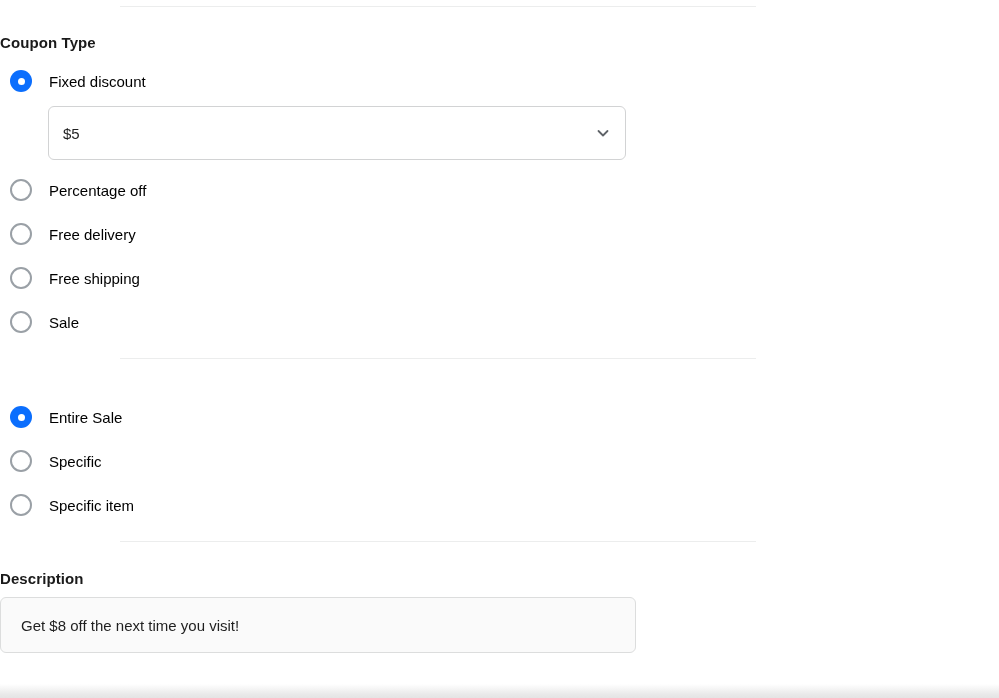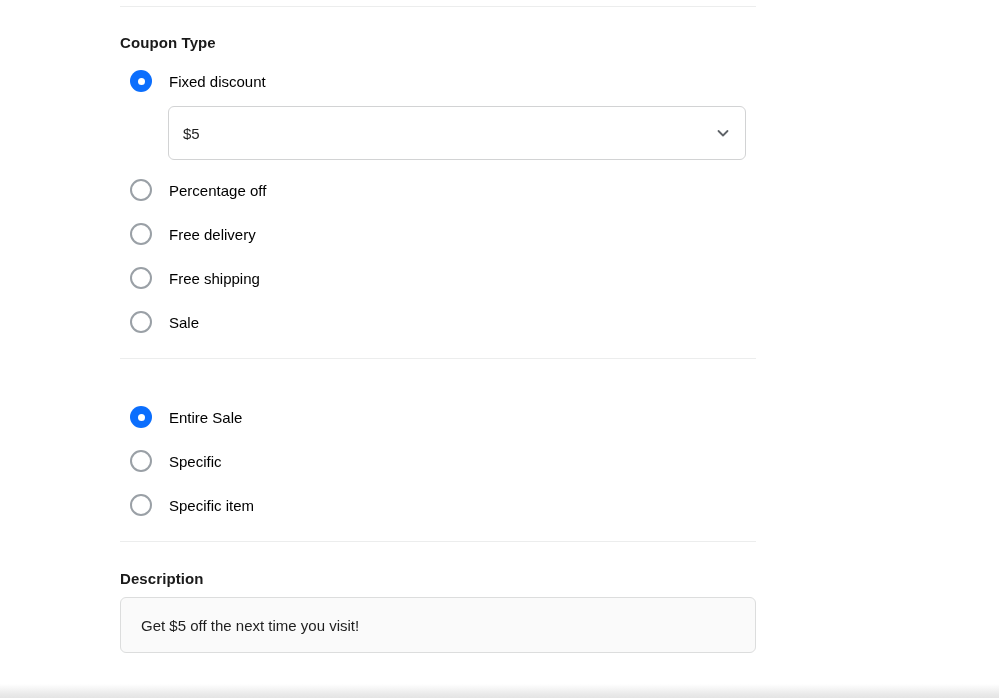--- a/index.html
+++ b/index.html
@@ -25,21 +25,20 @@
     top: 0;
     width: 999px;
   }
   .divider {
     height: 1px;
     background: #eceded;
     margin-left: 120px;
     width: 636px;
   }
   .section {
-    padding-left: 120px;
   }
   .section-title {
     font-size: 15px;
     font-weight: bold;
     color: #1a1a1a;
     letter-spacing: 0.1px;
   }
   .radio-row {
     display: flex;
     align-items: center;
@@ -212,19 +211,19 @@
 
       <div style="height:21px;"></div>
     </div>
 
     <div class="divider"></div>
 
     <div class="section">
       <div style="height:28px;"></div>
       <div class="section-title">Description</div>
 
-      <div class="textarea" placeholder="Description">Get $5 off the next time you visit!</div>
+      <div class="textarea" placeholder="Description">Get $8 off the next time you visit!</div>
     </div>
 
   </div>
 
   <div class="bottom-fade"></div>
 </div>
 
 </body></html>

